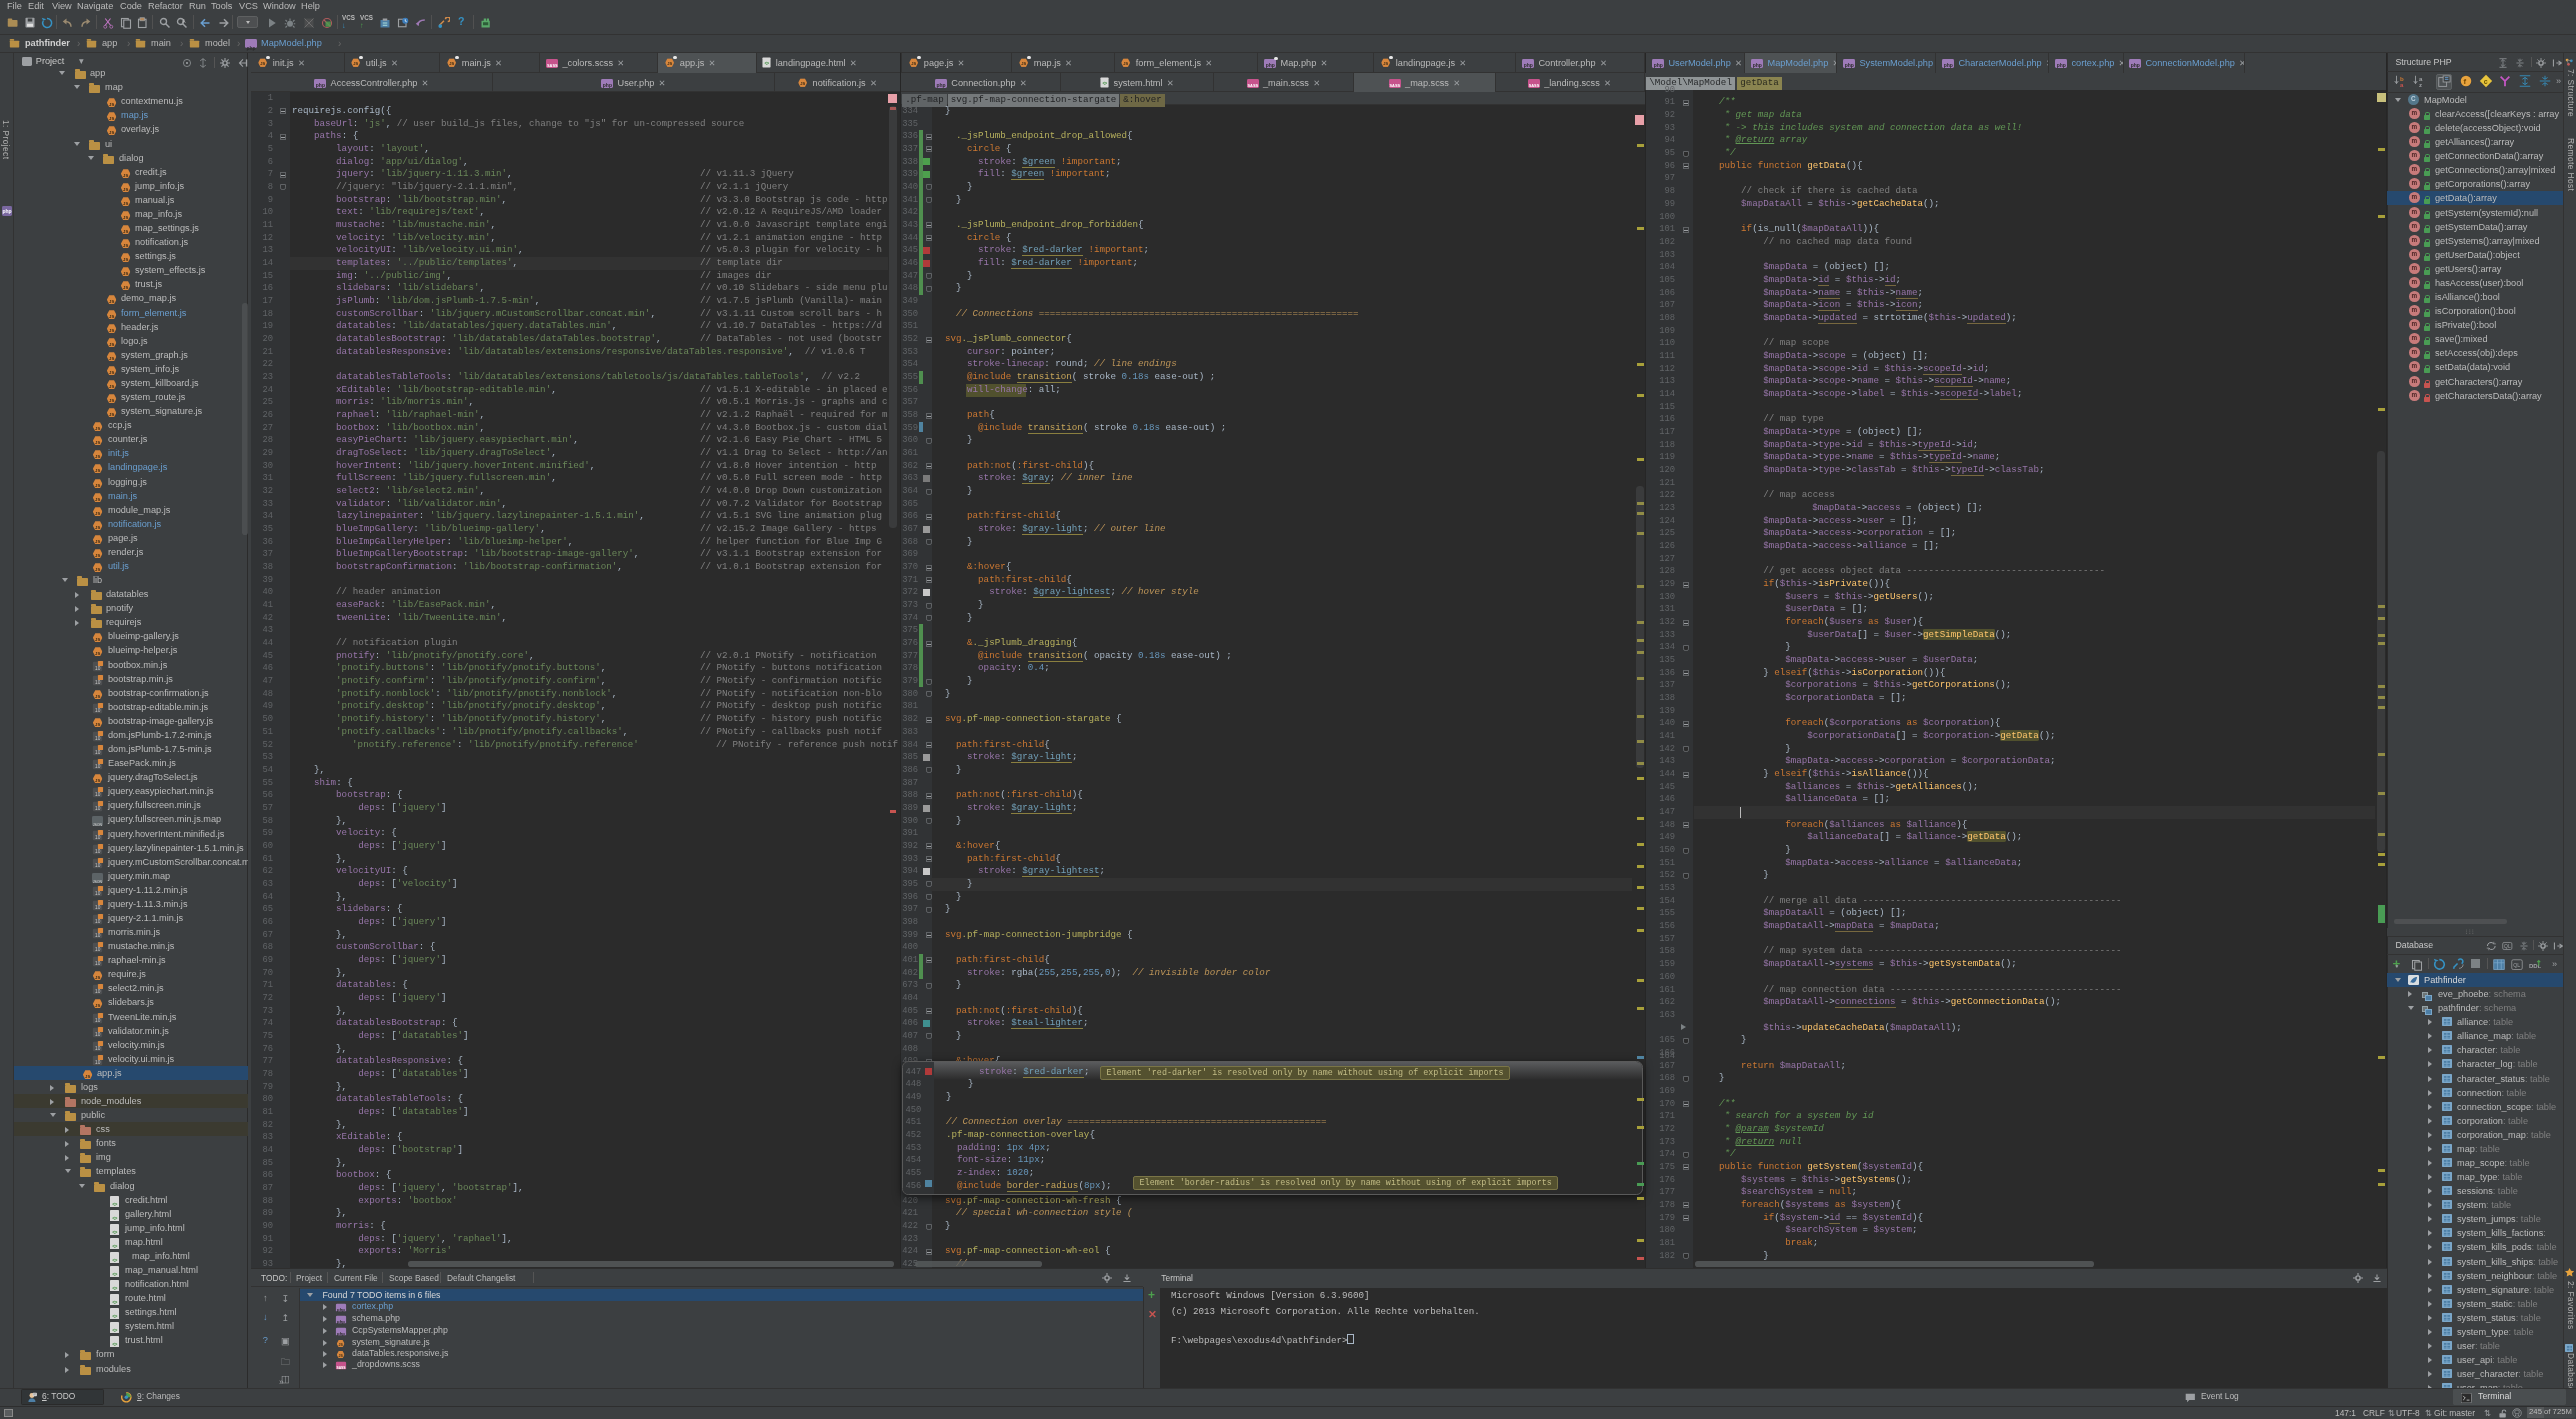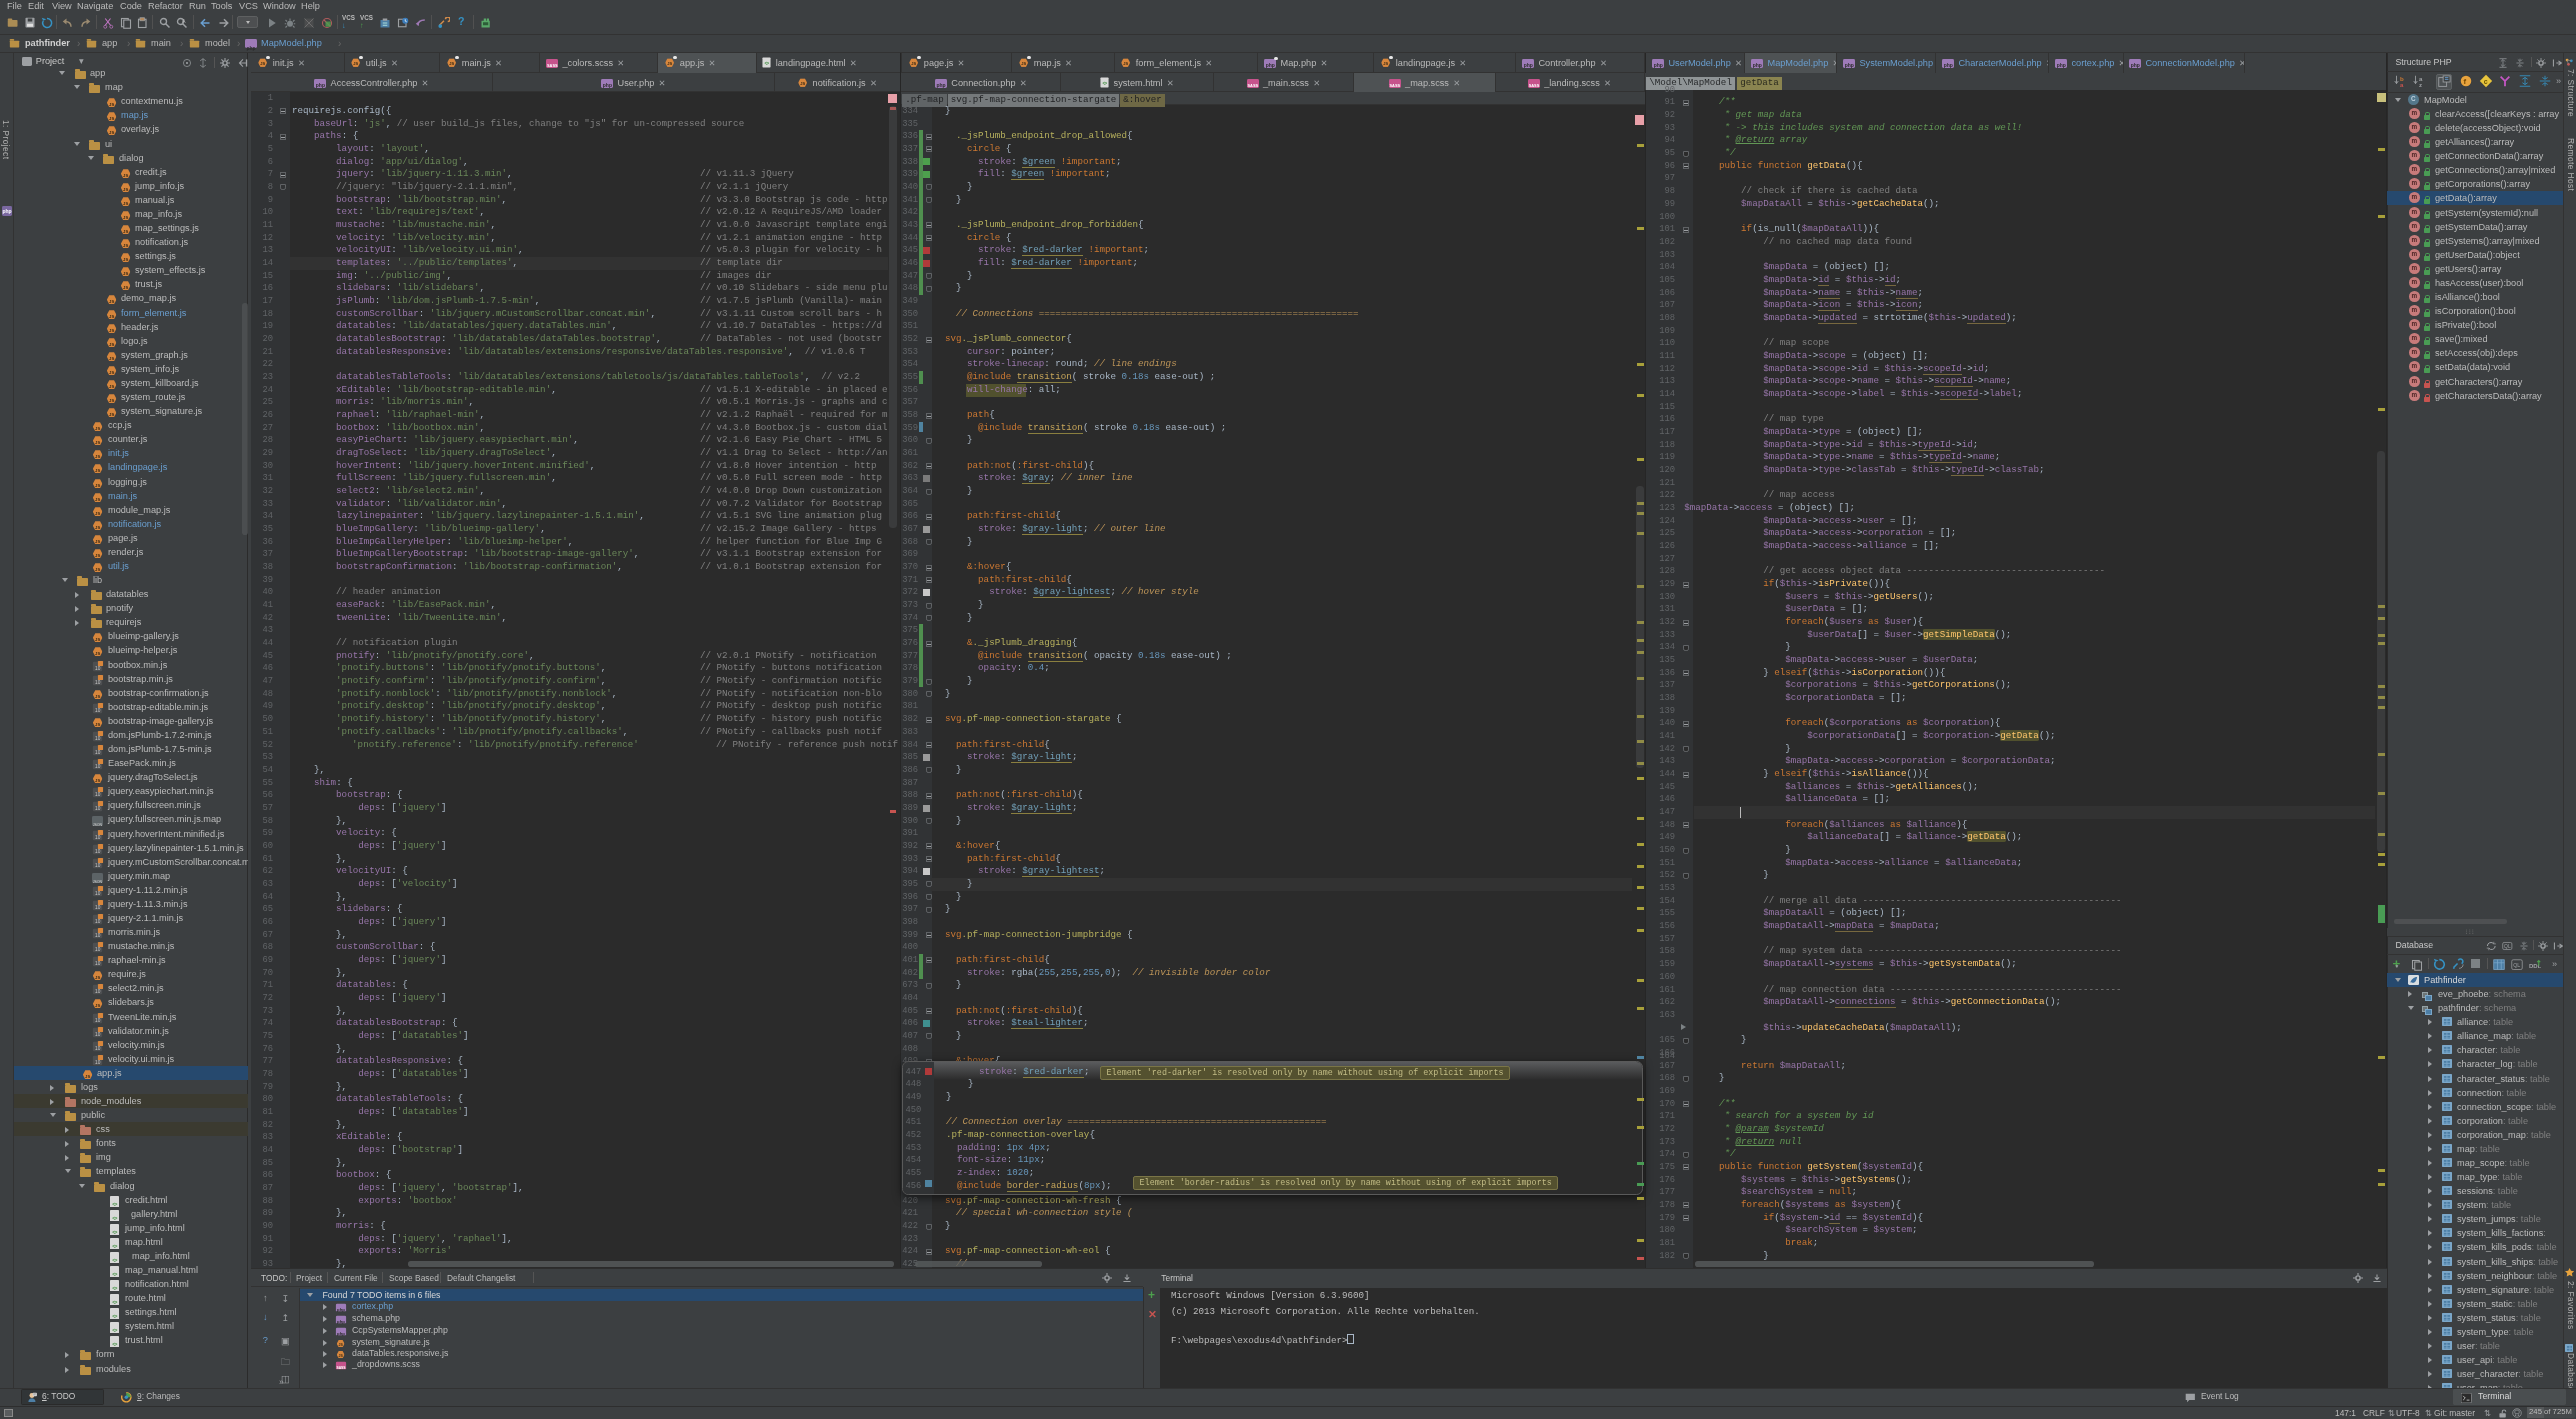--- a/index.html
+++ b/index.html
@@ -564,21 +564,21 @@
     <span class="arr arrd" style="position:absolute;left:65px;top:5px"></span>
     <span class="ab" style="left:80px;top:1.4px"><span class="folder"></span></span>
     <span class="ab" style="left:96px;">dialog</span>
   </div>
 <div class="ab" style="left:14px;top:1193px;width:234px;height:14px;line-height:14px;font-size:9.2px;color:#bcbcbc;overflow:hidden">
     <span class="ab" style="left:96px;top:1.4px"><span class="htmlic"></span></span>
     <span class="ab" style="left:111px;">credit.html</span>
   </div>
 <div class="ab" style="left:14px;top:1207px;width:234px;height:14px;line-height:14px;font-size:9.2px;color:#bcbcbc;overflow:hidden">
     <span class="ab" style="left:96px;top:1.4px"><span class="htmlic"></span></span>
-    <span class="ab" style="left:111px;margin-left:6px;">gallery.html</span>
+    <span class="ab" style="left:111px;">gallery.html</span>
   </div>
 <div class="ab" style="left:14px;top:1221px;width:234px;height:14px;line-height:14px;font-size:9.2px;color:#bcbcbc;overflow:hidden">
     <span class="ab" style="left:96px;top:1.4px"><span class="htmlic"></span></span>
     <span class="ab" style="left:111px;">jump_info.html</span>
   </div>
 <div class="ab" style="left:14px;top:1235px;width:234px;height:14px;line-height:14px;font-size:9.2px;color:#bcbcbc;overflow:hidden">
     <span class="ab" style="left:96px;top:1.4px"><span class="htmlic"></span></span>
     <span class="ab" style="left:111px;">map.html</span>
   </div>
 <div class="ab" style="left:14px;top:1249px;width:234px;height:14px;line-height:14px;font-size:9.2px;color:#bcbcbc;overflow:hidden">
@@ -1390,21 +1390,21 @@
 <div class="ab mono" style="left:1697px;top:350px"><span class="d">            </span><span class="p">$mapData</span><span class="d">-&gt;</span><span class="p">scope</span><span class="d"> = (</span><span class="d">object</span><span class="d">) [];</span></div>
 <div class="ab mono" style="left:1697px;top:363px"><span class="d">            </span><span class="p">$mapData</span><span class="d">-&gt;</span><span class="p">scope</span><span class="d">-&gt;</span><span class="p">id</span><span class="d"> = </span><span class="p">$this</span><span class="d">-&gt;</span><span class="pu">scopeId</span><span class="d">-&gt;</span><span class="p">id</span><span class="d">;</span></div>
 <div class="ab mono" style="left:1697px;top:375px"><span class="d">            </span><span class="p">$mapData</span><span class="d">-&gt;</span><span class="p">scope</span><span class="d">-&gt;</span><span class="p">name</span><span class="d"> = </span><span class="p">$this</span><span class="d">-&gt;</span><span class="pu">scopeId</span><span class="d">-&gt;</span><span class="p">name</span><span class="d">;</span></div>
 <div class="ab mono" style="left:1697px;top:388px"><span class="d">            </span><span class="p">$mapData</span><span class="d">-&gt;</span><span class="p">scope</span><span class="d">-&gt;</span><span class="p">label</span><span class="d"> = </span><span class="p">$this</span><span class="d">-&gt;</span><span class="pu">scopeId</span><span class="d">-&gt;</span><span class="p">label</span><span class="d">;</span></div>
 <div class="ab mono" style="left:1697px;top:413px"><span class="d">            </span><span class="c">// map type</span></div>
 <div class="ab mono" style="left:1697px;top:426px"><span class="d">            </span><span class="p">$mapData</span><span class="d">-&gt;</span><span class="p">type</span><span class="d"> = (</span><span class="d">object</span><span class="d">) [];</span></div>
 <div class="ab mono" style="left:1697px;top:439px"><span class="d">            </span><span class="p">$mapData</span><span class="d">-&gt;</span><span class="p">type</span><span class="d">-&gt;</span><span class="p">id</span><span class="d"> = </span><span class="p">$this</span><span class="d">-&gt;</span><span class="pu">typeId</span><span class="d">-&gt;</span><span class="p">id</span><span class="d">;</span></div>
 <div class="ab mono" style="left:1697px;top:451px"><span class="d">            </span><span class="p">$mapData</span><span class="d">-&gt;</span><span class="p">type</span><span class="d">-&gt;</span><span class="p">name</span><span class="d"> = </span><span class="p">$this</span><span class="d">-&gt;</span><span class="pu">typeId</span><span class="d">-&gt;</span><span class="p">name</span><span class="d">;</span></div>
 <div class="ab mono" style="left:1697px;top:464px"><span class="d">            </span><span class="p">$mapData</span><span class="d">-&gt;</span><span class="p">type</span><span class="d">-&gt;</span><span class="p">classTab</span><span class="d"> = </span><span class="p">$this</span><span class="d">-&gt;</span><span class="pu">typeId</span><span class="d">-&gt;</span><span class="p">classTab</span><span class="d">;</span></div>
 <div class="ab mono" style="left:1697px;top:489px"><span class="d">            </span><span class="c">// map access</span></div>
-<div class="ab mono" style="left:1618px;top:502px"><span class="d">            </span><span class="p">$mapData</span><span class="d">-&gt;</span><span class="p">access</span><span class="d"> = (</span><span class="d">object</span><span class="d">) [];</span></div>
+<div class="ab mono" style="left:1746px;top:502px"><span class="d">            </span><span class="p">$mapData</span><span class="d">-&gt;</span><span class="p">access</span><span class="d"> = (</span><span class="d">object</span><span class="d">) [];</span></div>
 <div class="ab mono" style="left:1697px;top:515px"><span class="d">            </span><span class="p">$mapData</span><span class="d">-&gt;</span><span class="p">access</span><span class="d">-&gt;</span><span class="p">user</span><span class="d"> = [];</span></div>
 <div class="ab mono" style="left:1697px;top:527px"><span class="d">            </span><span class="p">$mapData</span><span class="d">-&gt;</span><span class="p">access</span><span class="d">-&gt;</span><span class="p">corporation</span><span class="d"> = [];</span></div>
 <div class="ab mono" style="left:1697px;top:540px"><span class="d">            </span><span class="p">$mapData</span><span class="d">-&gt;</span><span class="p">access</span><span class="d">-&gt;</span><span class="p">alliance</span><span class="d"> = [];</span></div>
 <div class="ab mono" style="left:1697px;top:565px"><span class="d">            </span><span class="c">// get access object data ------------------------------------</span></div>
 <div class="ab mono" style="left:1697px;top:578px"><span class="d">            </span><span class="k">if</span><span class="d">(</span><span class="p">$this</span><span class="d">-&gt;</span><span class="f">isPrivate</span><span class="d">()){</span></div>
 <div class="ab mono" style="left:1697px;top:591px"><span class="d">                </span><span class="p">$users</span><span class="d"> = </span><span class="p">$this</span><span class="d">-&gt;</span><span class="f">getUsers</span><span class="d">();</span></div>
 <div class="ab mono" style="left:1697px;top:603px"><span class="d">                </span><span class="p">$userData</span><span class="d"> = [];</span></div>
 <div class="ab mono" style="left:1697px;top:616px"><span class="d">                </span><span class="k">foreach</span><span class="d">(</span><span class="p">$users</span><span class="d"> </span><span class="k">as</span><span class="d"> </span><span class="p">$user</span><span class="d">){</span></div>
 <div class="ab mono" style="left:1697px;top:629px"><span class="d">                    </span><span class="p">$userData</span><span class="d">[] = </span><span class="p">$user</span><span class="d">-&gt;</span><span class="f hl">getSimpleData</span><span class="d">();</span></div>
 <div class="ab mono" style="left:1697px;top:641px"><span class="d">                }</span></div>

